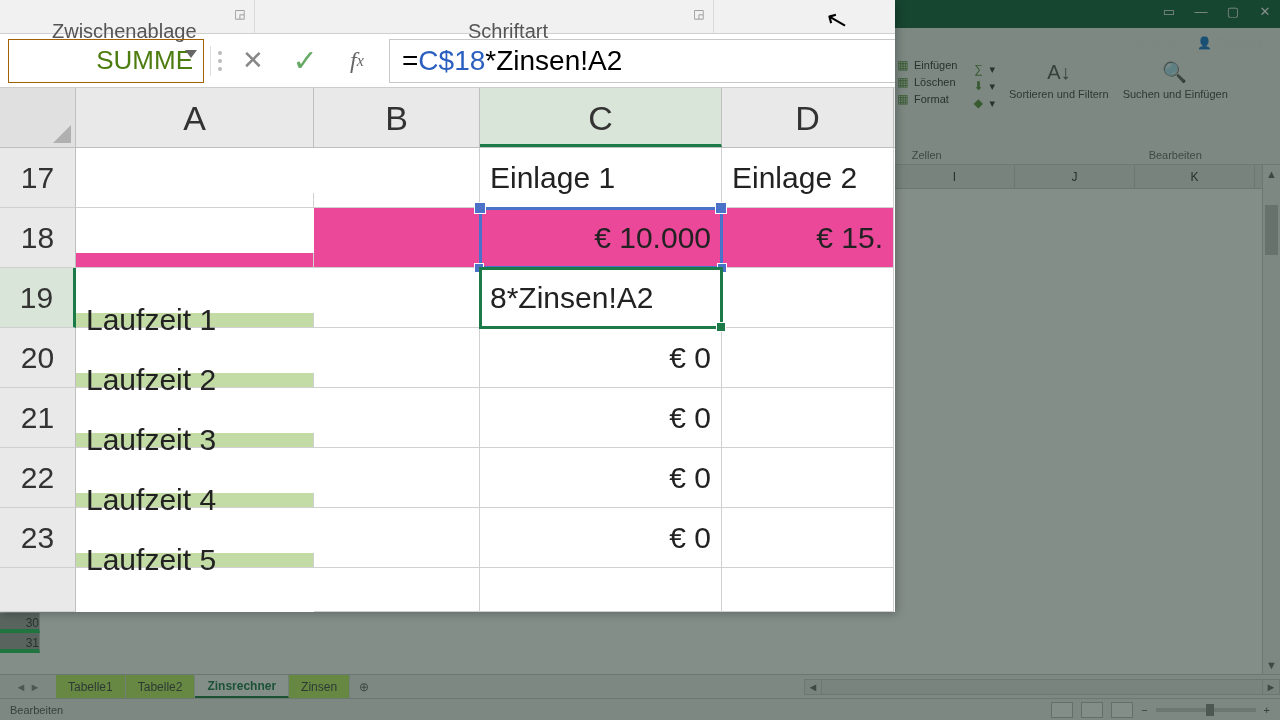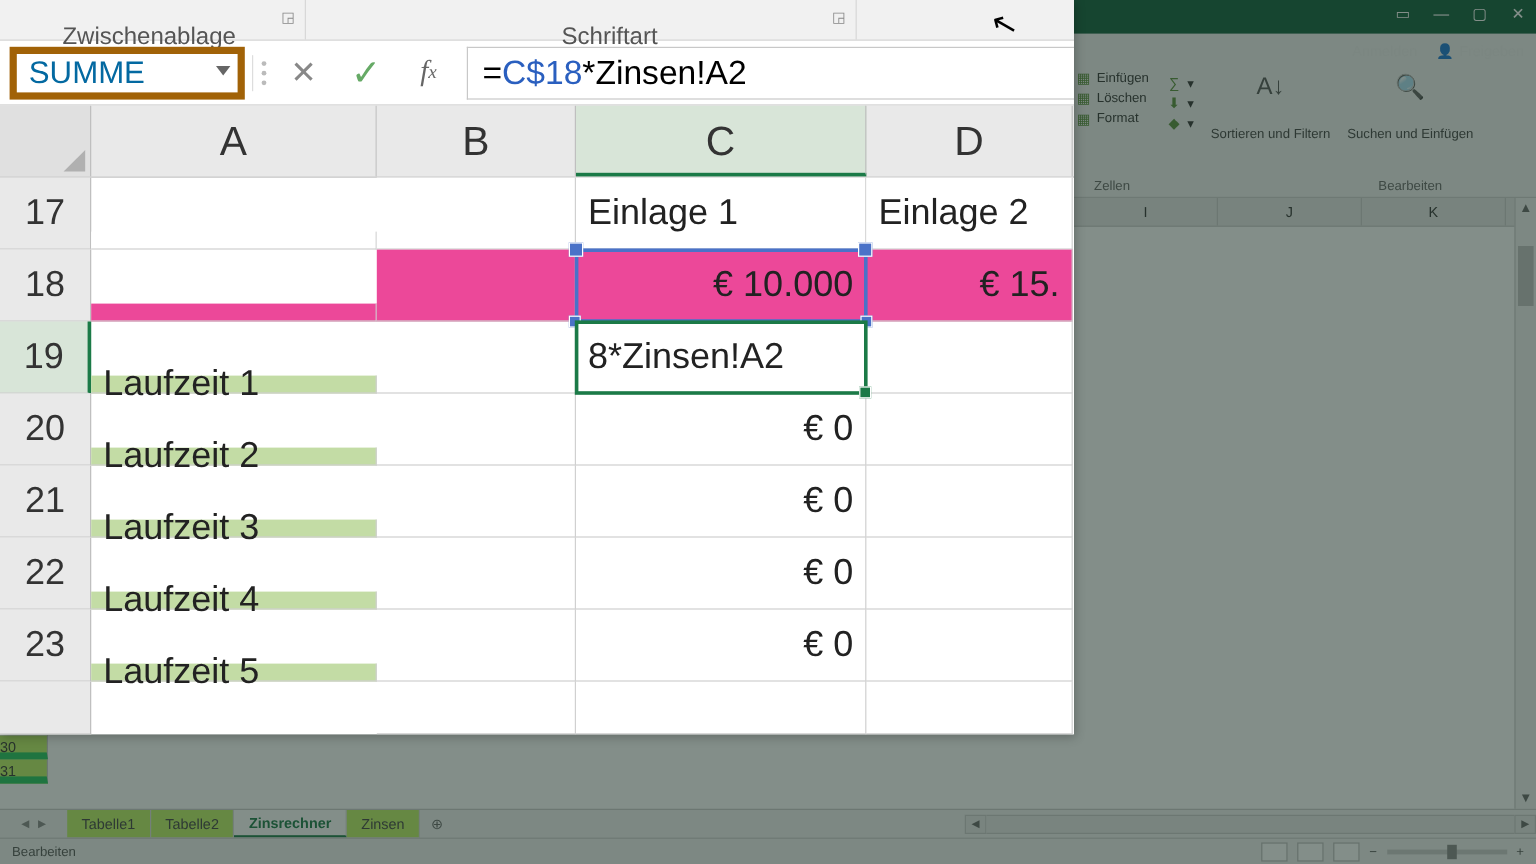--- a/index.html
+++ b/index.html
@@ -14,31 +14,31 @@
   .bg-title-btns { position: absolute; top: 4px; right: 6px; display: flex; gap: 14px; color: #fff; font-size: 13px; }
   .bg-title-btns span { width: 18px; text-align: center; }
   .bg-share { position: absolute; top: 36px; right: 10px; display: flex; gap: 16px; font-size: 12px; color: #eee; }
   .bg-share span { display: flex; align-items: center; gap: 4px; }
   .rgroup { flex: 0 0 auto; display: flex; flex-direction: column; align-items: center; padding: 58px 6px 0; font-size: 11px; }
   .rgroup .items { display: flex; flex-direction: column; gap: 3px; font-size: 11px; color: #333; }
   .rgroup .items .item { display: flex; align-items: center; gap: 4px; }
   .rgroup .glabel { margin-top: auto; font-size: 11px; color: #666; padding-bottom: 4px; }
   .rgroup.big { padding-top: 58px; }
   .rgroup .bigicon { width: 32px; height: 28px; display: flex; align-items: center; justify-content: center; font-size: 20px; color: #555; }
-  .rgroup .biglabel { font-size: 11px; text-align: right; line-height: 1.2; margin-top: 20px; }
+  .rgroup .biglabel { font-size: 11px; text-align: right; line-height: 1.2; margin-top: 2px; }
   .mini-ic { width: 14px; height: 14px; font-size: 12px; color: #5a8f3c; display: inline-flex; align-items: center; justify-content: center; }
   
   
   .bg-grid { position: absolute; top: 165px; left: 0; right: 0; bottom: 30px; background: #fff; }
   .bg-cols { display: flex; height: 24px; background: #e6e6e6; border-bottom: 1px solid #ccc; font-size: 12px; color: #333; }
   .bg-cols div { border-right: 1px solid #ccc; text-align: center; line-height: 24px; }
   .bg-cols .rh { width: 40px; background: #e0e0e0; }
   .bg-cols .ch { flex: 0 0 120px; }
   .bg-rows { position: absolute; top: 24px; left: 0; width: 40px; bottom: 0; }
-  .bg-rows div { height: 20px; border-bottom: 6px solid #22c55e; border-right: 1px solid #ccc; background: #bef264; font-size: 12px; text-align: left; line-height: 20px; color: #333; }
+  .bg-rows div { height: 20px; border-bottom: 4px solid #22c55e; border-right: 1px solid #ccc; background: #a3a3a3; font-size: 12px; text-align: right; line-height: 20px; color: #333; }
   
   
   .tabs { position: absolute; bottom: 22px; left: 0; right: 0; height: 24px; background: #f1f1f1; border-top: 1px solid #ccc; display: flex; align-items: stretch; font-size: 12px; }
   .tabs .nav { width: 56px; display: flex; align-items: center; justify-content: center; gap: 10px; color: #888; font-size: 11px; }
   .tabs .tab { padding: 0 12px; display: flex; align-items: center; border-right: 1px solid #ddd; color: #444; background: #bef264; }
   .tabs .tab.active { background: #fff; color: #1b7a47; font-weight: 600; border-bottom: 2px solid #1b7a47; }
   .tabs .add { width: 28px; display: flex; align-items: center; justify-content: center; color: #666; }
   .tabs .hscroll { margin-left: auto; display: flex; align-items: center; }
   .tabs .hscroll .arrow { width: 18px; text-align: center; color: #666; background: #e8e8e8; border: 1px solid #ccc; height: 16px; line-height: 14px; font-size: 11px; }
   .tabs .hscroll .track { width: 440px; height: 16px; background: #e8e8e8; border-top: 1px solid #ccc; border-bottom: 1px solid #ccc; }
@@ -56,21 +56,21 @@
   
   .zoom { position: absolute; top: 0; left: 0; width: 895px; height: 612px; background: #fff; z-index: 5; box-shadow: 2px 2px 8px rgba(0,0,0,0.25); }
   
   .zribbon { height: 34px; background: #f1f1f1; border-bottom: 1px solid #d0d0d0; display: flex; font-size: 20px; color: #555; }
   .zrgroup { flex: 1; display: flex; align-items: flex-start; justify-content: center; position: relative; padding-top: 20px; margin-left: 48px; }
   .zrgroup .lbl { font-weight: 400; }
   .zrgroup .dlg { position: absolute; right: 6px; top: 6px; width: 16px; height: 16px; font-size: 12px; color: #888; display: flex; align-items: center; justify-content: center; }
   .zribbon .sep { width: 1px; background: #d8d8d8; }
   
   .fbar { height: 54px; display: flex; align-items: center; border-bottom: 1px solid #ccc; background: #fff; }
-  .namebox { width: 196px; height: 44px; margin: 0 4px 0 8px; border: 6px solid #a16207; display: flex; align-items: center; padding: 0 10px; font-size: 26px; color: #0369a1; position: relative; }
+  .namebox { width: 196px; height: 44px; margin: 0 4px 0 8px; border: 1px solid #a16207; display: flex; align-items: center; padding: 0 10px; font-size: 26px; color: #4d7c0f; position: relative; justify-content: flex-end; }
   .namebox .dd { position: absolute; right: 6px; top: 10px; border-left: 6px solid transparent; border-right: 6px solid transparent; border-top: 8px solid #666; }
   .fbar-sep { width: 1px; height: 30px; background: #ddd; margin: 0 2px; }
   .fbtn { width: 52px; height: 44px; display: flex; align-items: center; justify-content: center; font-size: 26px; color: #777; }
   .fbtn.cancel { color: #888; }
   .fbtn.enter { color: #6a6; font-size: 30px; }
   .fbtn.fx { font-style: italic; font-family: "Times New Roman", serif; font-size: 24px; color: #666; }
   .fbtn.fx sub { font-size: 16px; }
   .fbar-input { flex: 1; height: 44px; border: 1px solid #c8c8c8; border-right: none; padding: 0 12px; font-size: 28px; display: flex; align-items: center; margin-left: 6px; }
   .fbar-input .ref { color: #2a5fbf; }
   

